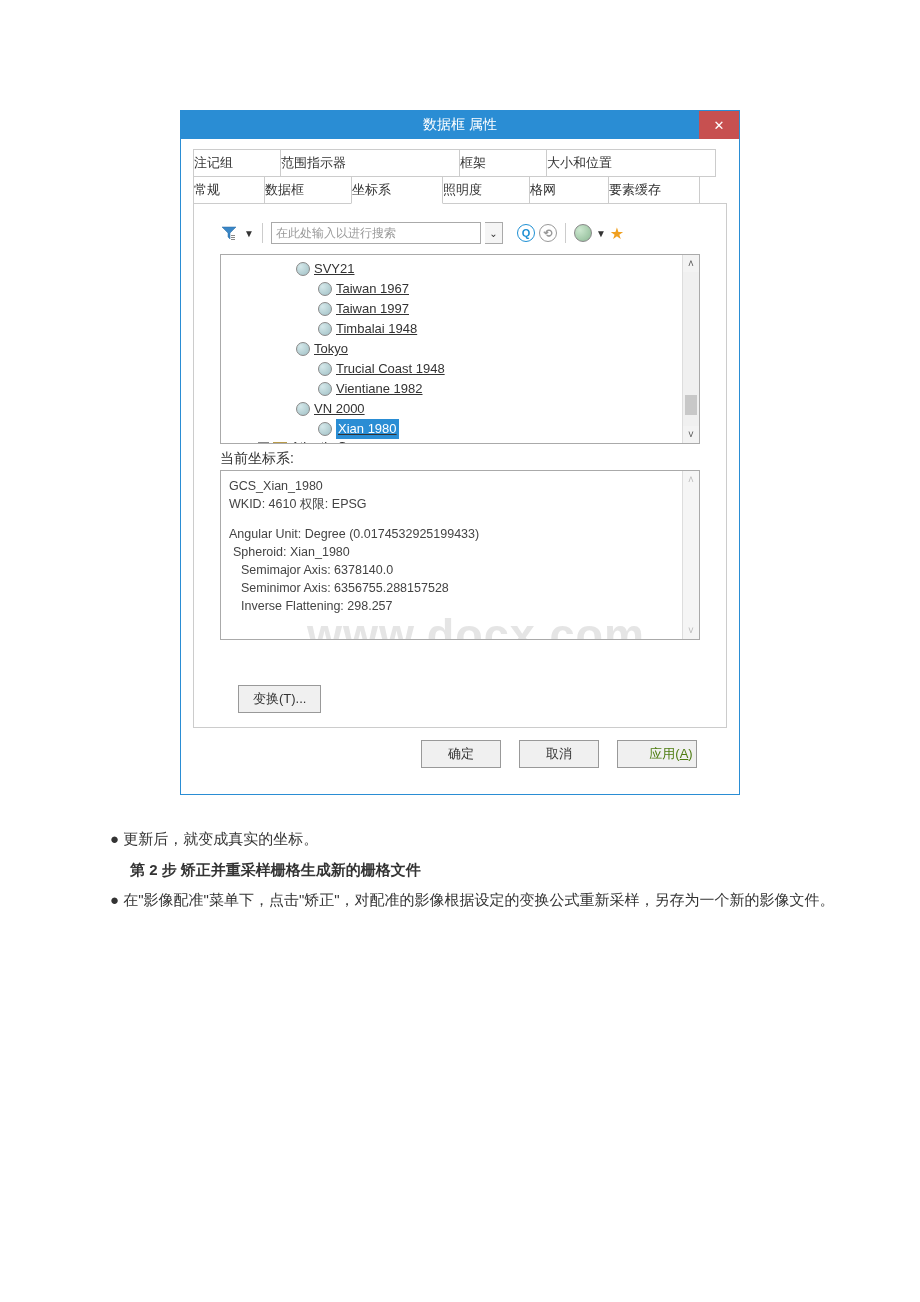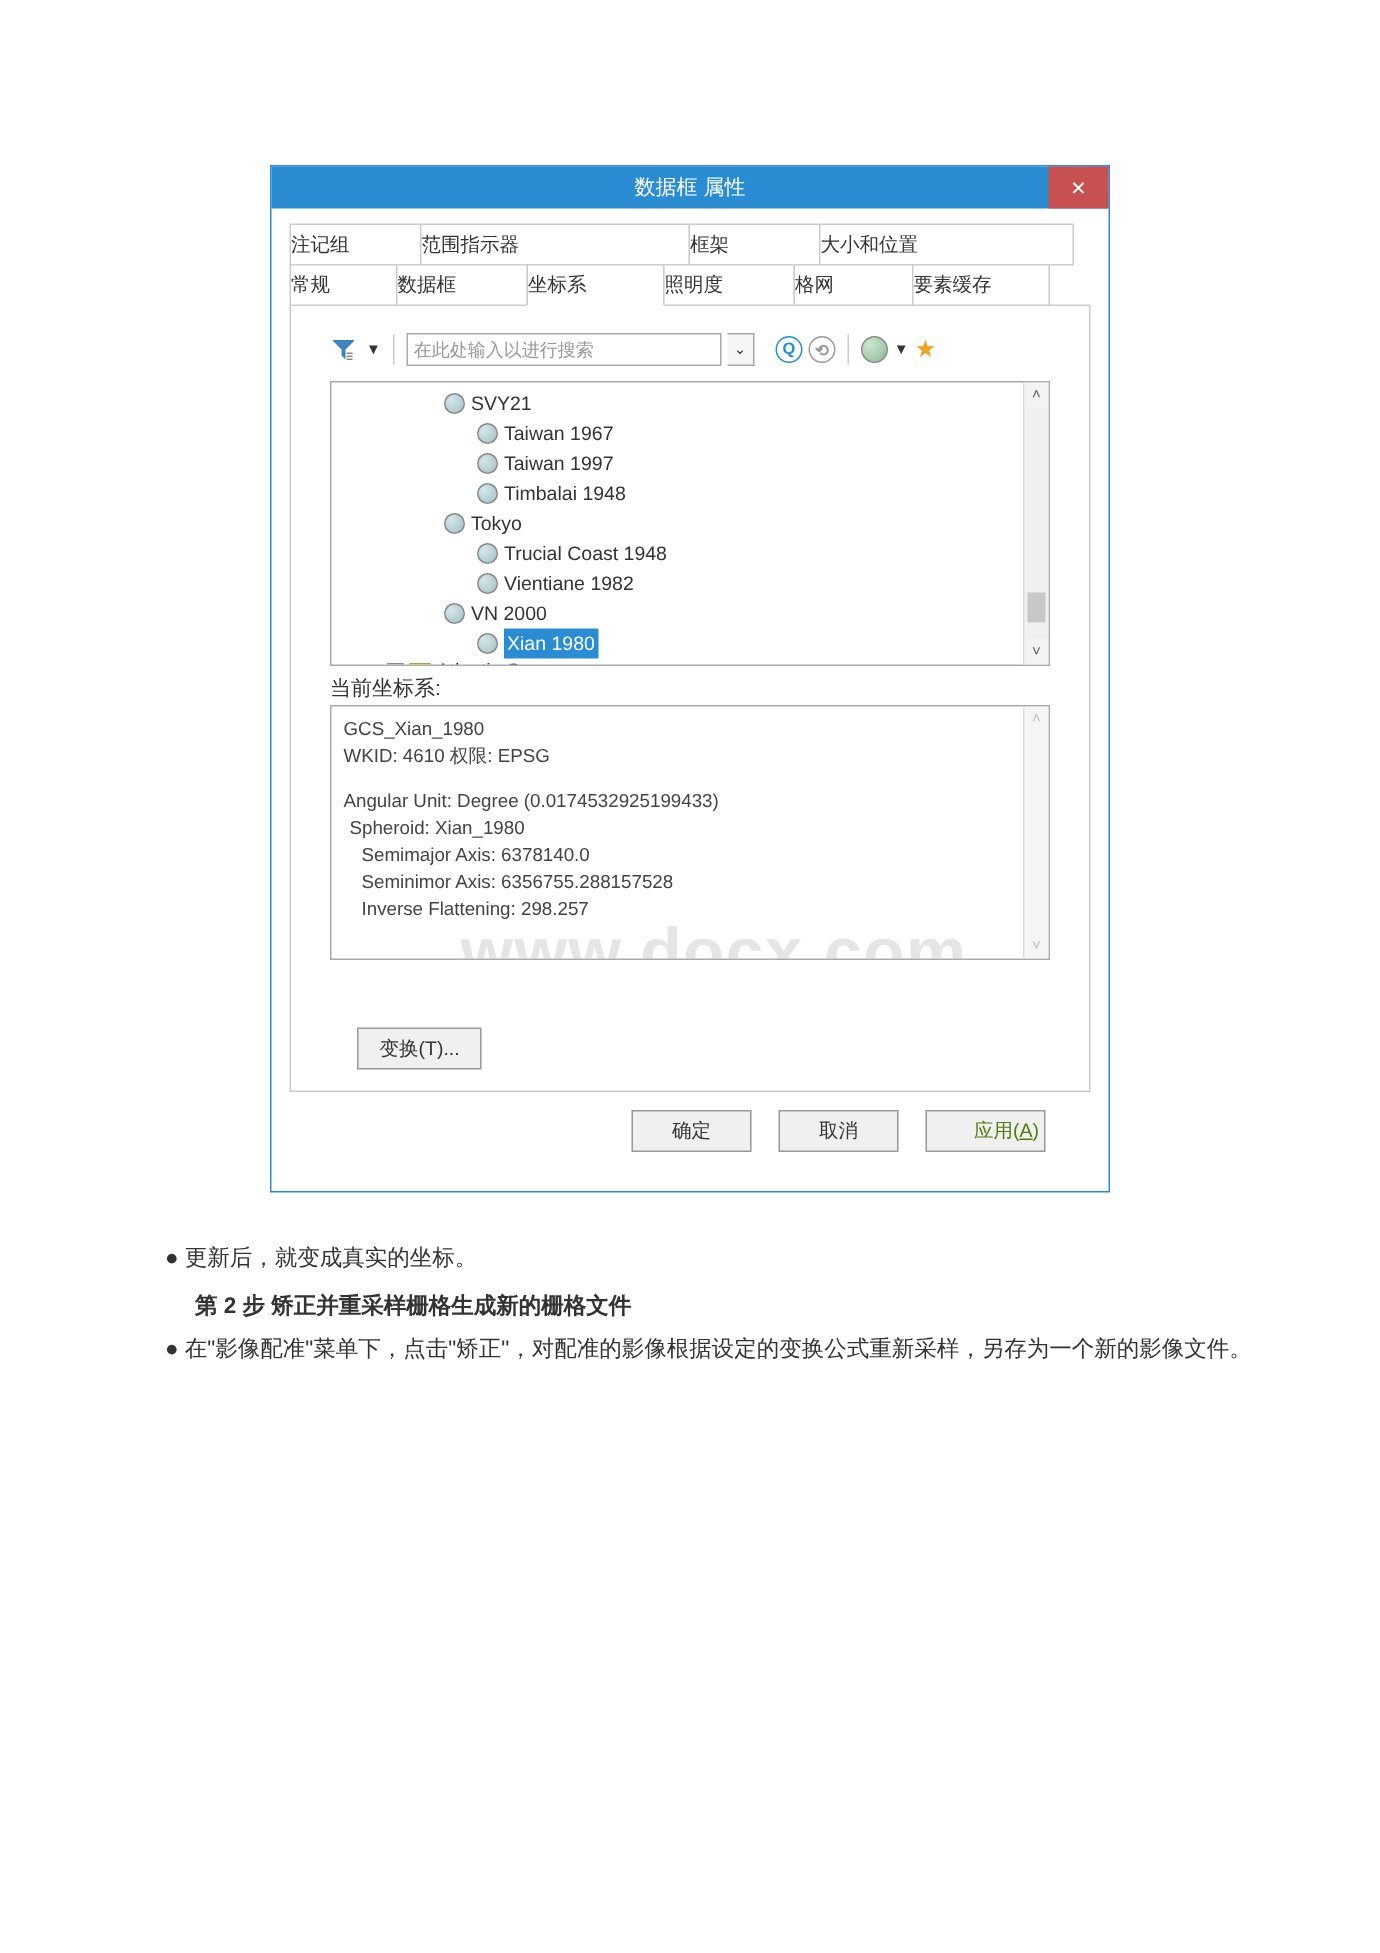--- a/index.html
+++ b/index.html
@@ -32,21 +32,21 @@
     .combo-arrow { border:1px solid #aaa; border-left:none; width:18px; height:22px; display:flex; align-items:center; justify-content:center; background:#f5f5f5; font-size:10px; cursor:pointer;}
     .round-icon { width:18px; height:18px; border-radius:50%; display:inline-flex; align-items:center; justify-content:center; font-size:11px; font-weight:bold; cursor:pointer;}
     .search-ico { border:1.5px solid #1e90d4; color:#1e90d4; }
     .recent-ico { border:1.5px solid #999; color:#999; }
     .globe-ico { width:18px; height:18px; border-radius:50%; border:1px solid #888; background: radial-gradient(circle at 30% 30%, #cde8d0, #8bb893); display:inline-block; position:relative;}
     .star-ico { color:#f0a020; font-size:16px; }
     .tree { border:1px solid #aaa; margin: 10px 12px 6px; height: 190px; overflow:hidden; position:relative; background:#fff; }
     .tree-scroll { position:absolute; right:0; top:0; bottom:0; width:17px; background:#f0f0f0; border-left:1px solid #ddd;}
     .tree-scroll .arrow { height:17px; display:flex; align-items:center; justify-content:center; font-size:10px; color:#555; background:#f3f3f3;}
     .tree-scroll .thumb { position:absolute; left:2px; right:2px; top:140px; height:20px; background:#c8c8c8;}
-    .tree-inner { padding: 4px 0 0 75px; font-size:13px; line-height:20px;}
+    .tree-inner { padding: 4px 0 0 75px; font-size:13px; line-height:20px;text-decoration:underline;}
     .tree-item { display:flex; align-items:center; gap:4px;}
     .tree-item.indent1 { padding-left: 22px;}
     .tree-item.indent0 { padding-left: 0px;}
     .globe-sm { width:14px; height:14px; border-radius:50%; border:1px solid #888; background: radial-gradient(circle at 30% 30%, #d5e8ea, #a0c0c5); display:inline-block; flex-shrink:0;}
     .tree-item.selected span.lbl { background:#2a8dd4; color:#fff; padding:0 2px;}
     .tree-last { margin-left:-38px; display:flex; align-items:center; gap:4px; color:#333; overflow:hidden; height:16px;}
     .expand-box { width:11px; height:11px; border:1px solid #888; display:inline-flex; align-items:center; justify-content:center; font-size:9px; line-height:9px;}
     .folder-ico { width:14px; height:11px; background:#f5d281; border:1px solid #b89a4a; display:inline-block;}
     .curr-label { margin: 4px 12px 2px; font-size:14px; }
     .details { border:1px solid #aaa; margin: 0 12px; height:170px; position:relative; padding:6px 8px; font-size:12.5px; line-height:18px; color:#444; overflow:hidden;}

